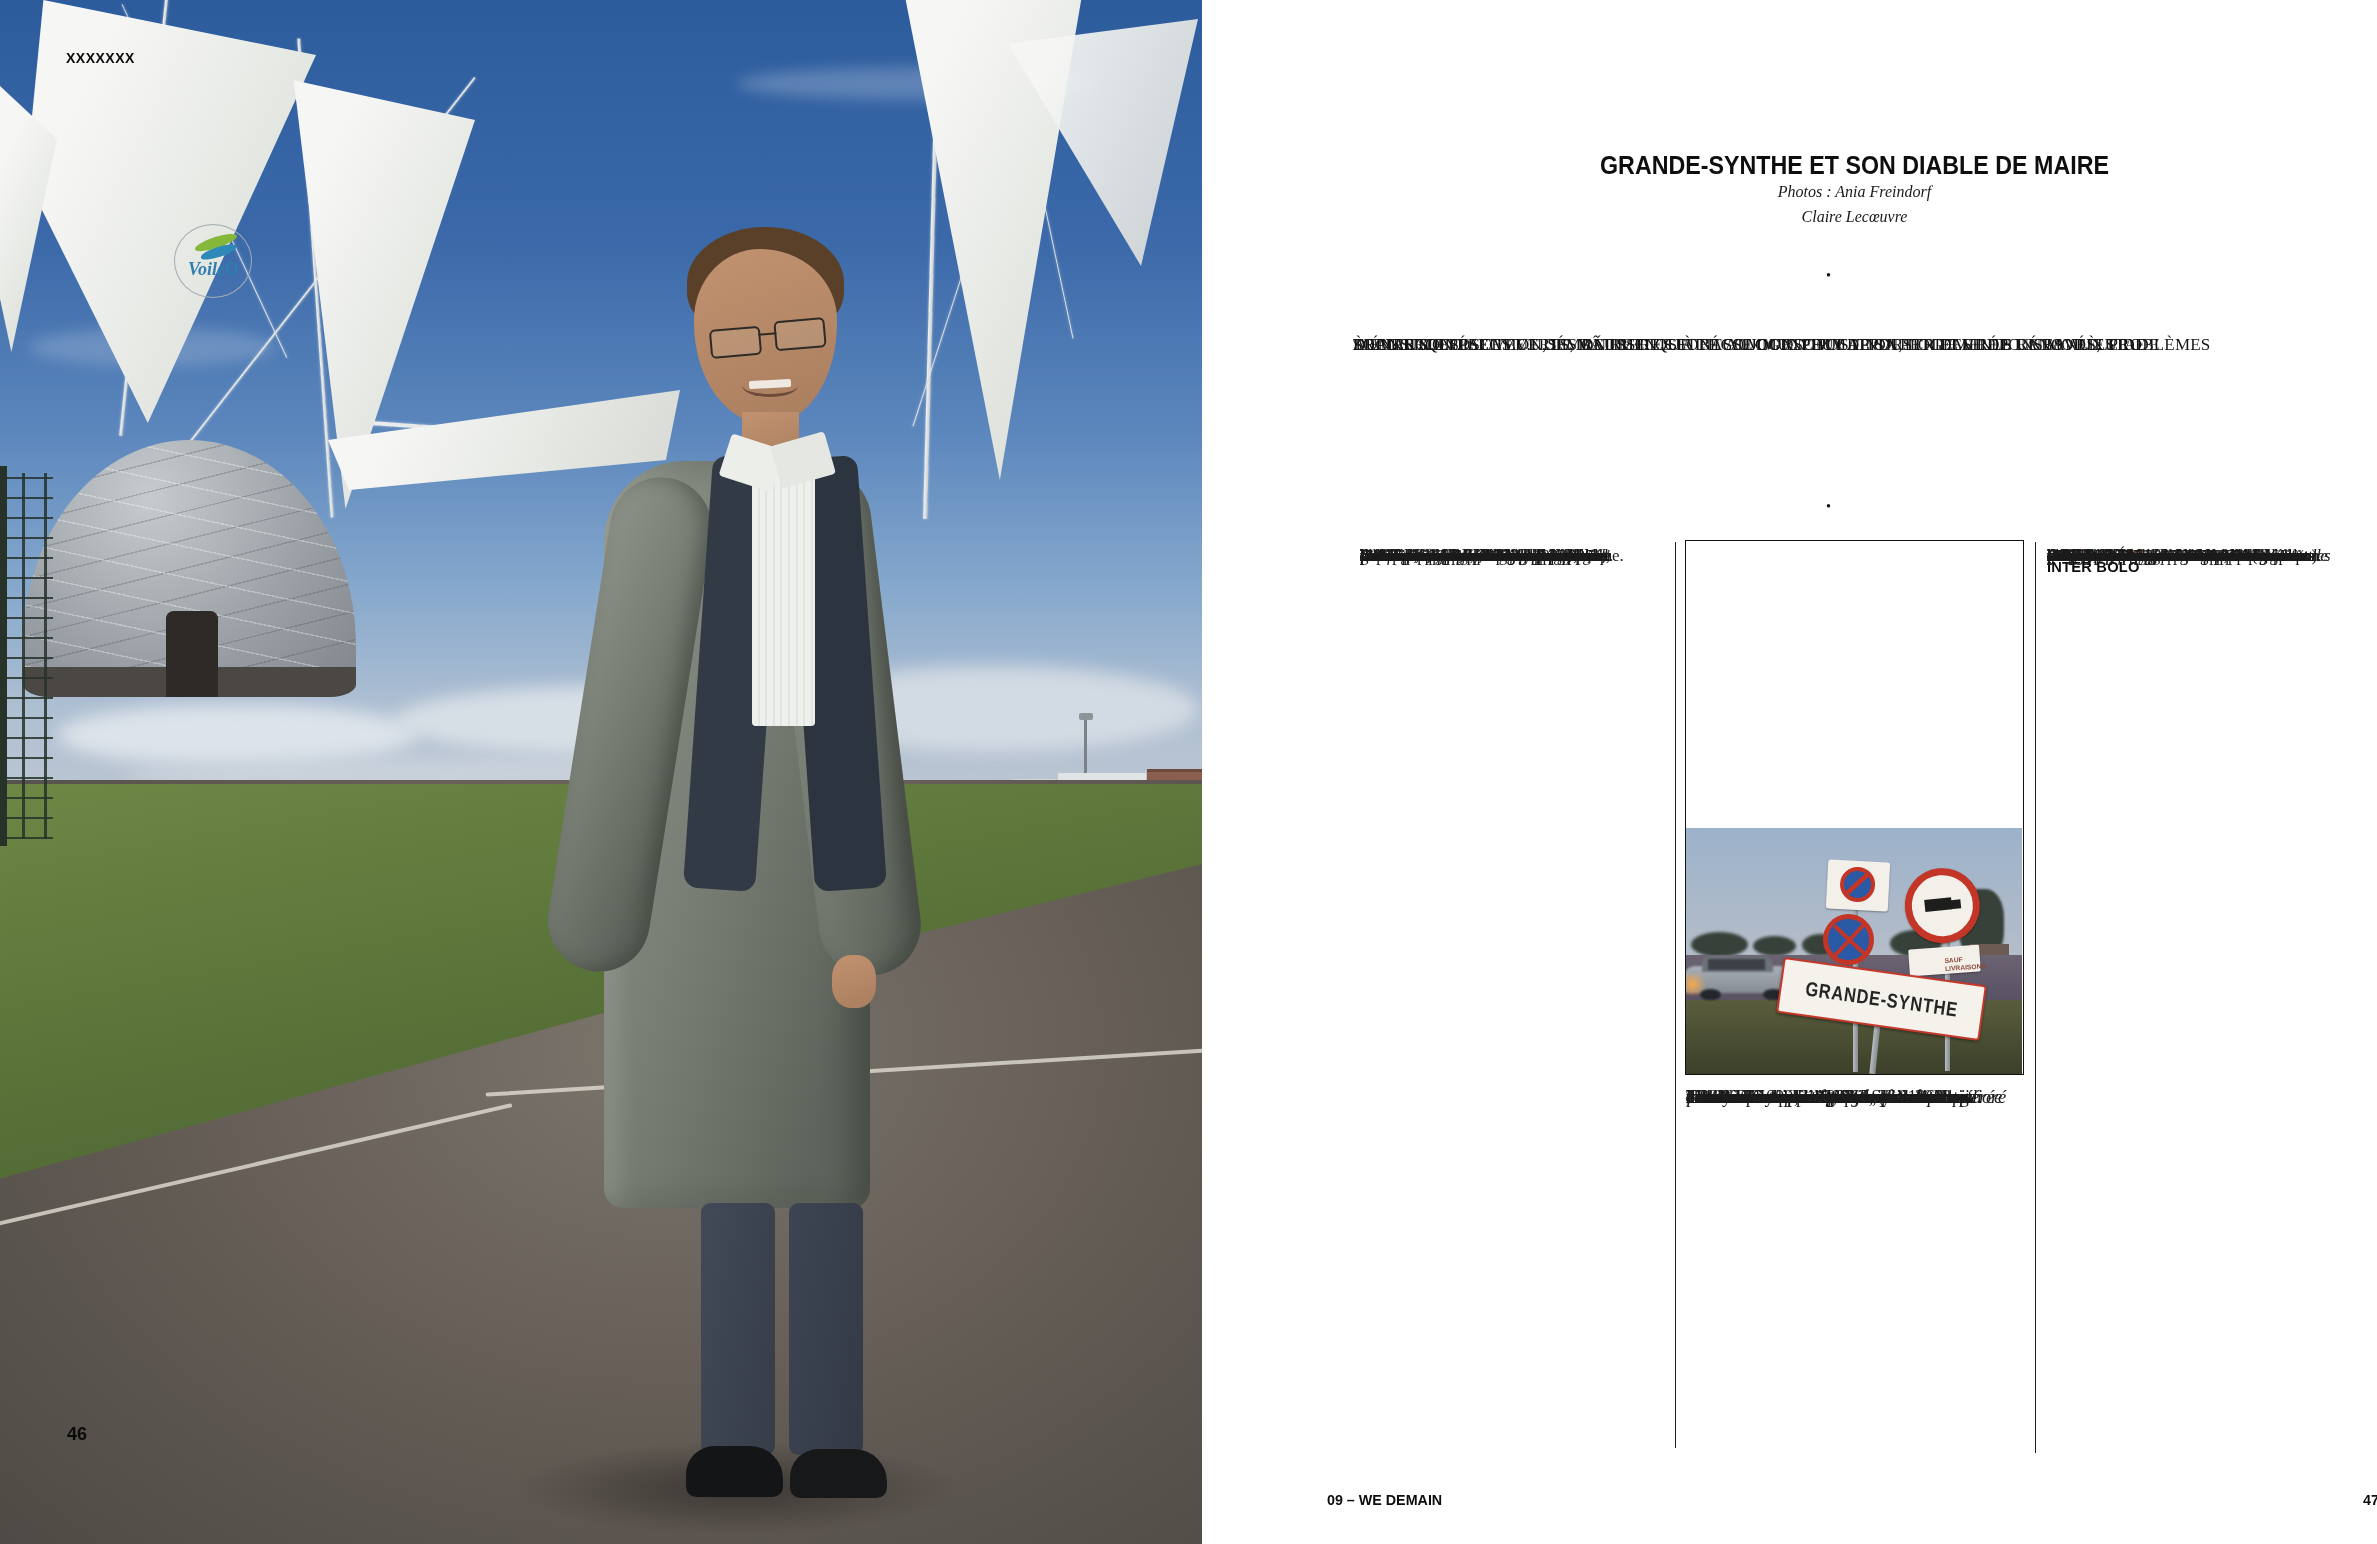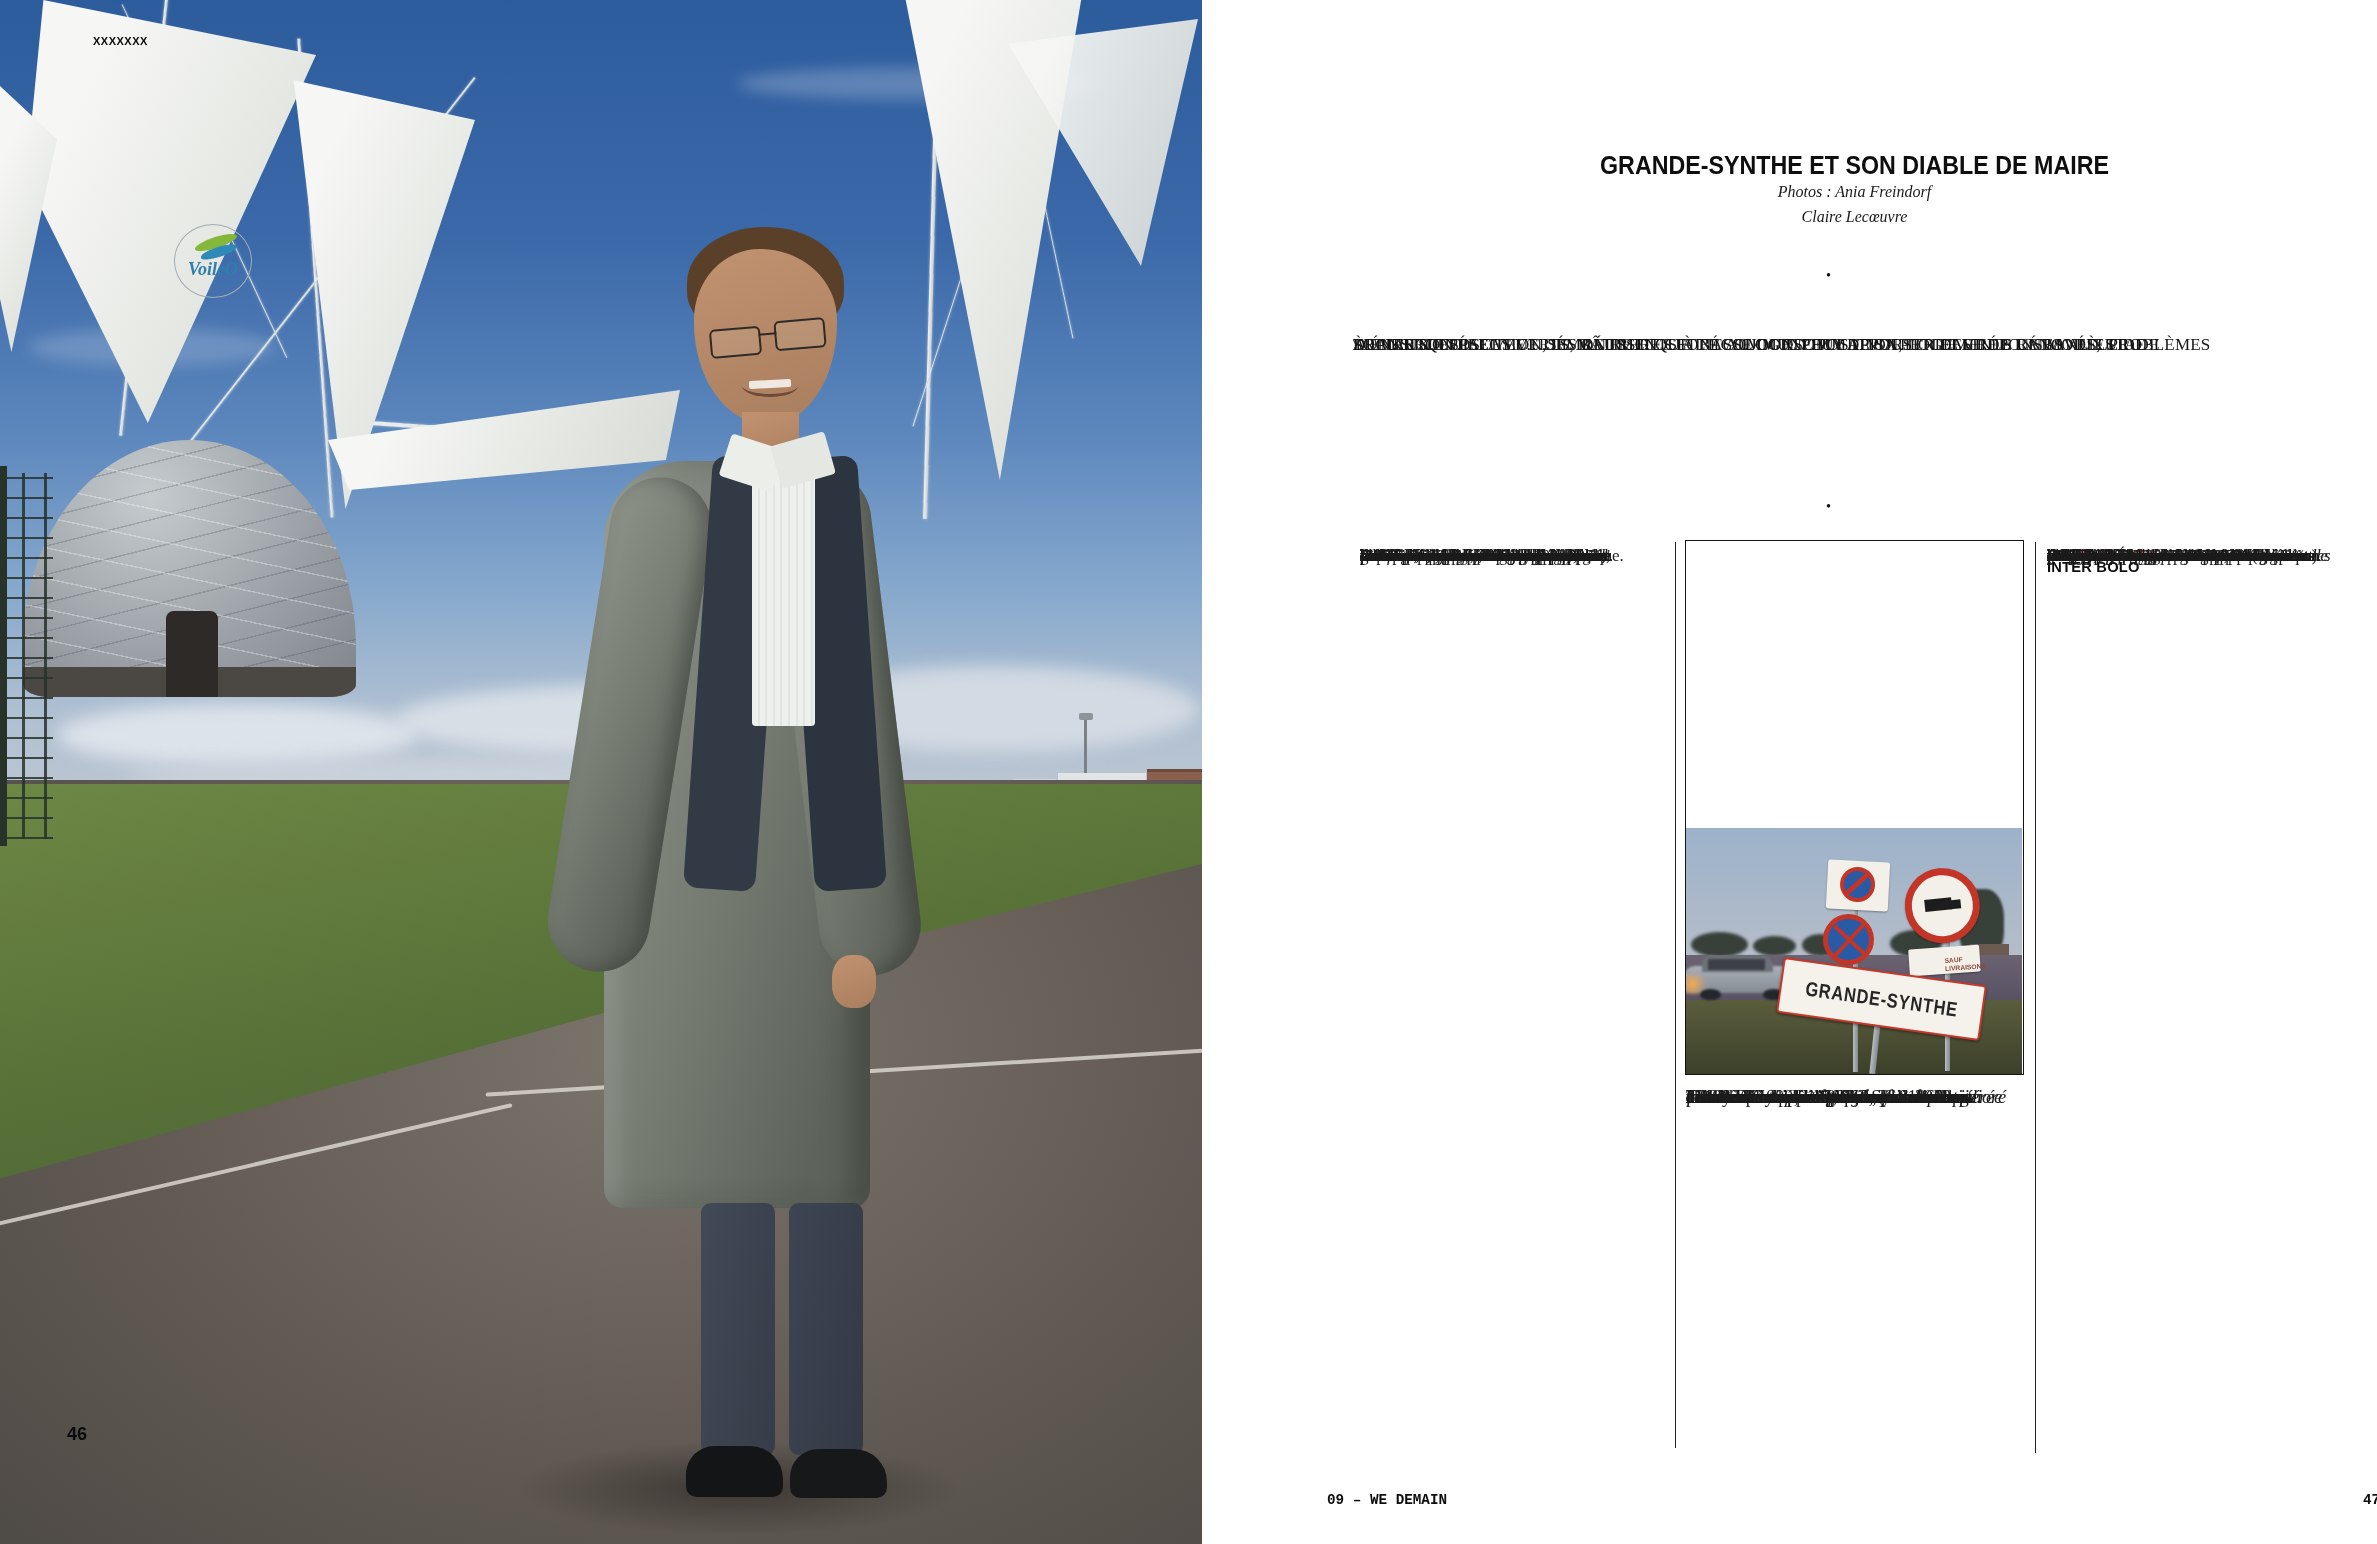--- a/index.html
+++ b/index.html
@@ -57,21 +57,21 @@
   .bullet{font-size:14.3px;text-align:center;color:#111;}
   .standfirst{font-size:17px;line-height:33px;letter-spacing:0.2px;text-align:center;color:#161616;}
   .colrule{width:1px;background:#1f1f1f;}
   .col{font-size:17px;line-height:22.5px;letter-spacing:-0.1px;}
   .col-wide{font-size:18.5px;line-height:21px;letter-spacing:-0.2px;}
   .ln{position:relative;white-space:nowrap;display:block;}
   .s-i{font-style:italic;}
   .s-o{color:#b5512f;}
   .inter-heading{position:relative;font-family:"Liberation Sans",sans-serif;font-weight:bold;
                  font-size:14.7px;letter-spacing:0.2px;margin:14.3px 0 6.7px 0;color:#0d0d0d;display:block;}
-  .folio{font-family:Liberation Mono, monospace;font-weight:bold;font-size:14.3px;color:#0d0d0d;}
+  .folio{font-family:Liberation Sans, sans-serif;font-weight:bold;font-size:14.3px;color:#0d0d0d;}
 
   
   .pbox{border:1.4px solid #121212;background:#ffffff;overflow:hidden;}
   .pphoto{left:0;bottom:0;width:336px;height:246px;overflow:hidden;
           background:linear-gradient(180deg,#9cb2ca 0%,#b5bdc9 52%,#c8c1c3 74%,#bcb6bc 100%);}
   .tree{background:#37413a;border-radius:50%;filter:blur(1.4px);}
   .iroad{left:0;top:127px;width:336px;height:49px;background:linear-gradient(180deg,#6b6372,#565061);}
   .igrass{left:0;top:172px;width:336px;height:74px;
           background:linear-gradient(180deg,#5a5d3c,#3c402a);}
   .sign-white{background:#f3f0ea;box-shadow:0 1px 1.9px rgba(0,0,0,.35);}
@@ -170,21 +170,21 @@
       <div style="left:167px;top:237px;width:63px;height:266px;background:repeating-linear-gradient(90deg,#eef0ec 0 5.7px,#dfe4e4 5.7px 7.6px);border-radius:3.8px;"></div>
       <div style="left:139px;top:218px;width:56px;height:44px;background:#eceee9;transform:rotate(18deg);border-radius:3.8px;"></div>
       <div style="left:190px;top:215px;width:56px;height:44px;background:#e4e7e2;transform:rotate(-16deg);border-radius:3.8px;"></div>
 
       <div style="left:116px;top:980px;width:74px;height:252px;background:linear-gradient(100deg,#434a57,#363d49);border-radius:9.5px;"></div>
       <div style="left:204px;top:980px;width:74px;height:252px;background:linear-gradient(100deg,#3e4552,#333a46);border-radius:9.5px;"></div>
       <div style="left:101px;top:1223px;width:97px;height:51px;background:#141517;border-radius:28.5px 33px 10.5px 10.5px;"></div>
       <div style="left:205px;top:1226px;width:97px;height:49px;background:#17181a;border-radius:28.5px 33px 10.5px 10.5px;"></div>
     </div>
 
-    <div class="photo-label" style="left:66px;top:35px;font-size:11px;letter-spacing:0.5px;margin-left:27px;">XXXXXXX</div>
+    <div class="photo-label" style="left:66px;top:50px;font-size:14px;letter-spacing:0.5px;">XXXXXXX</div>
     <div class="photo-label" style="left:67px;top:1424px;font-size:18px;">46</div>
   </section>
 
   <section id="page-right">
 
     <div style="left:177px;top:151px;width:951px;">
       <div class="title" style="position:relative;">GRANDE-SYNTHE ET SON DIABLE DE MAIRE</div>
       <div class="byline" style="position:relative;margin-top:2.9px;">Photos : Ania Freindorf</div>
       <div class="byline" style="position:relative;margin-top:6.7px;">Claire Lecœuvre</div>
     </div>

